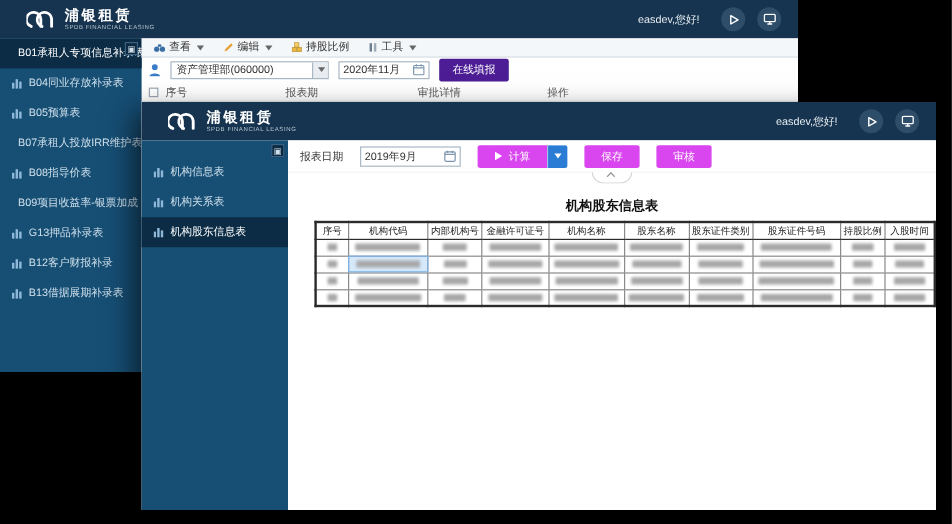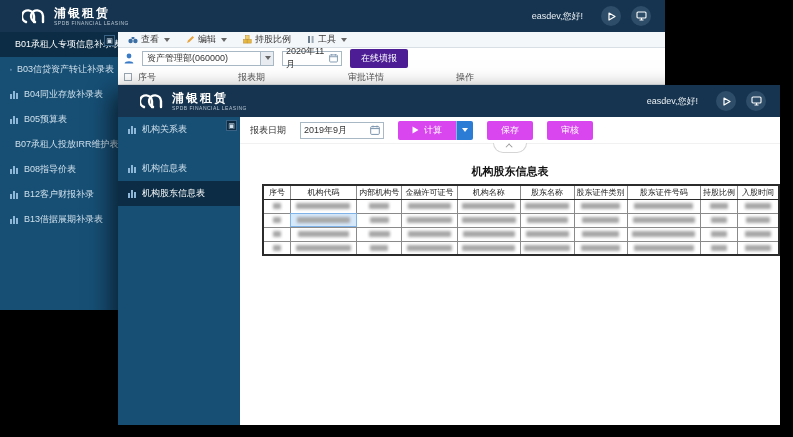--- a/index.html
+++ b/index.html
@@ -39,21 +39,21 @@
              padding-left:10px; font-size:9px; color:#333; }
   .menu-item { display:flex; align-items:center; gap:3px; cursor:pointer; }
   .caret { width:0; height:0; border-left:3px solid transparent; border-right:3px solid transparent;
            border-top:4px solid #666; margin-left:2px; }
   .formrow { position:absolute; left:118px; top:48px; right:0; height:20px; display:flex;
              align-items:center; gap:8px; padding-left:6px; font-size:9px; color:#333; }
   .sel-box { width:132px; height:15px; border:1px solid #a9b8c5; background:#fff;
              display:flex; align-items:center; font-size:9px; padding-left:4px; }
   .sel-arrow { margin-left:auto; width:13px; height:13px; background:#e9edf1;
                border-left:1px solid #a9b8c5; display:flex; align-items:center; justify-content:center; }
-  .date-box { width:60px; height:15px; border:1px solid #a9b8c5; background:#fff;
+  .date-box { width:76px; height:15px; border:1px solid #a9b8c5; background:#fff;
               display:flex; align-items:center; font-size:9px; padding:0 3px; }
   .btn-blue { background:#4c1d95; color:#fff; border:none; font-size:9px; padding:3px 11px;
               border-radius:2px; cursor:pointer; }
   .btab-hdr { position:absolute; left:118px; top:70px; right:0; height:15px; display:flex;
               align-items:center; font-size:9px; color:#555; border-bottom:1px solid #e4e7ea; }
   .btab-row { position:absolute; left:118px; top:85px; right:0; height:16px; display:flex;
               align-items:center; font-size:9px; color:#333; border-bottom:1px solid #f0f2f4; }
   .c-cb { width:20px; display:flex; justify-content:center; }
   .cb { width:8px; height:8px; border:1px solid #9aa7b2; background:#fff; }
   .c-seq { width:100px; } .c-status { width:107px; } .c-period { width:110px; }
@@ -131,28 +131,20 @@
           <rect x="6" y="3" width="2" height="6" fill="#8fb8d8"></rect>
         </svg>
       <span>B01承租人专项信息补录表</span>
     </div>
     <div class="side-item">
       <svg class="ic-svg" width="9" height="9" viewBox="0 0 9 9">
           <rect x="0" y="4" width="2" height="5" fill="#8fb8d8"></rect>
           <rect x="3" y="1" width="2" height="8" fill="#8fb8d8"></rect>
           <rect x="6" y="3" width="2" height="6" fill="#8fb8d8"></rect>
         </svg>
-      <span>B03信贷资产转让补录表</span>
-    </div>
-    <div class="side-item">
-      <svg class="ic-svg" width="9" height="9" viewBox="0 0 9 9">
-          <rect x="0" y="4" width="2" height="5" fill="#8fb8d8"></rect>
-          <rect x="3" y="1" width="2" height="8" fill="#8fb8d8"></rect>
-          <rect x="6" y="3" width="2" height="6" fill="#8fb8d8"></rect>
-        </svg>
       <span>B04同业存放补录表</span>
     </div>
     <div class="side-item">
       <svg class="ic-svg" width="9" height="9" viewBox="0 0 9 9">
           <rect x="0" y="4" width="2" height="5" fill="#8fb8d8"></rect>
           <rect x="3" y="1" width="2" height="8" fill="#8fb8d8"></rect>
           <rect x="6" y="3" width="2" height="6" fill="#8fb8d8"></rect>
         </svg>
       <span>B05预算表</span>
     </div>
@@ -164,20 +156,36 @@
         </svg>
       <span>B07承租人投放IRR维护表</span>
     </div>
     <div class="side-item">
       <svg class="ic-svg" width="9" height="9" viewBox="0 0 9 9">
           <rect x="0" y="4" width="2" height="5" fill="#8fb8d8"></rect>
           <rect x="3" y="1" width="2" height="8" fill="#8fb8d8"></rect>
           <rect x="6" y="3" width="2" height="6" fill="#8fb8d8"></rect>
         </svg>
       <span>B08指导价表</span>
+    </div>
+    <div class="side-item">
+      <svg class="ic-svg" width="9" height="9" viewBox="0 0 9 9">
+          <rect x="0" y="4" width="2" height="5" fill="#8fb8d8"></rect>
+          <rect x="3" y="1" width="2" height="8" fill="#8fb8d8"></rect>
+          <rect x="6" y="3" width="2" height="6" fill="#8fb8d8"></rect>
+        </svg>
+      <span>B09项目收益率-银票加成</span>
+    </div>
+    <div class="side-item">
+      <svg class="ic-svg" width="9" height="9" viewBox="0 0 9 9">
+          <rect x="0" y="4" width="2" height="5" fill="#8fb8d8"></rect>
+          <rect x="3" y="1" width="2" height="8" fill="#8fb8d8"></rect>
+          <rect x="6" y="3" width="2" height="6" fill="#8fb8d8"></rect>
+        </svg>
+      <span>G13押品补录表</span>
     </div>
     <div class="side-item">
       <svg class="ic-svg" width="9" height="9" viewBox="0 0 9 9">
           <rect x="0" y="4" width="2" height="5" fill="#8fb8d8"></rect>
           <rect x="3" y="1" width="2" height="8" fill="#8fb8d8"></rect>
           <rect x="6" y="3" width="2" height="6" fill="#8fb8d8"></rect>
         </svg>
       <span>B12客户财报补录</span>
     </div>
     <div class="side-item">
@@ -299,35 +307,35 @@
         <svg class="ic-svg" width="11" height="10" viewBox="0 0 11 10">
             <rect x="1" y="1" width="9" height="6" rx="1" fill="none" stroke="#fff" stroke-width="1.1"></rect>
             <path d="M3.5 9 H7.5 M5.5 7 V9" stroke="#fff" stroke-width="1.1"></path>
           </svg>
       </span>
     </div>
   </div>
 
   <div class="side">
     <span class="collapse-sq">▣</span>
+    <div class="side-item" style="margin-top:14px">
+      <svg class="ic-svg" width="9" height="9" viewBox="0 0 9 9">
+          <rect x="0" y="4" width="2" height="5" fill="#8fb8d8"></rect>
+          <rect x="3" y="1" width="2" height="8" fill="#8fb8d8"></rect>
+          <rect x="6" y="3" width="2" height="6" fill="#8fb8d8"></rect>
+        </svg>
+      <span>机构信息表</span>
+    </div>
     <div class="side-item">
       <svg class="ic-svg" width="9" height="9" viewBox="0 0 9 9">
           <rect x="0" y="4" width="2" height="5" fill="#8fb8d8"></rect>
           <rect x="3" y="1" width="2" height="8" fill="#8fb8d8"></rect>
           <rect x="6" y="3" width="2" height="6" fill="#8fb8d8"></rect>
         </svg>
       <span>机构关系表</span>
-    </div>
-    <div class="side-item" style="margin-top:14px">
-      <svg class="ic-svg" width="9" height="9" viewBox="0 0 9 9">
-          <rect x="0" y="4" width="2" height="5" fill="#8fb8d8"></rect>
-          <rect x="3" y="1" width="2" height="8" fill="#8fb8d8"></rect>
-          <rect x="6" y="3" width="2" height="6" fill="#8fb8d8"></rect>
-        </svg>
-      <span>机构信息表</span>
     </div>
     <div class="side-item sel">
       <svg class="ic-svg" width="9" height="9" viewBox="0 0 9 9">
           <rect x="0" y="4" width="2" height="5" fill="#8fb8d8"></rect>
           <rect x="3" y="1" width="2" height="8" fill="#8fb8d8"></rect>
           <rect x="6" y="3" width="2" height="6" fill="#8fb8d8"></rect>
         </svg>
       <span>机构股东信息表</span>
     </div>
   </div>

